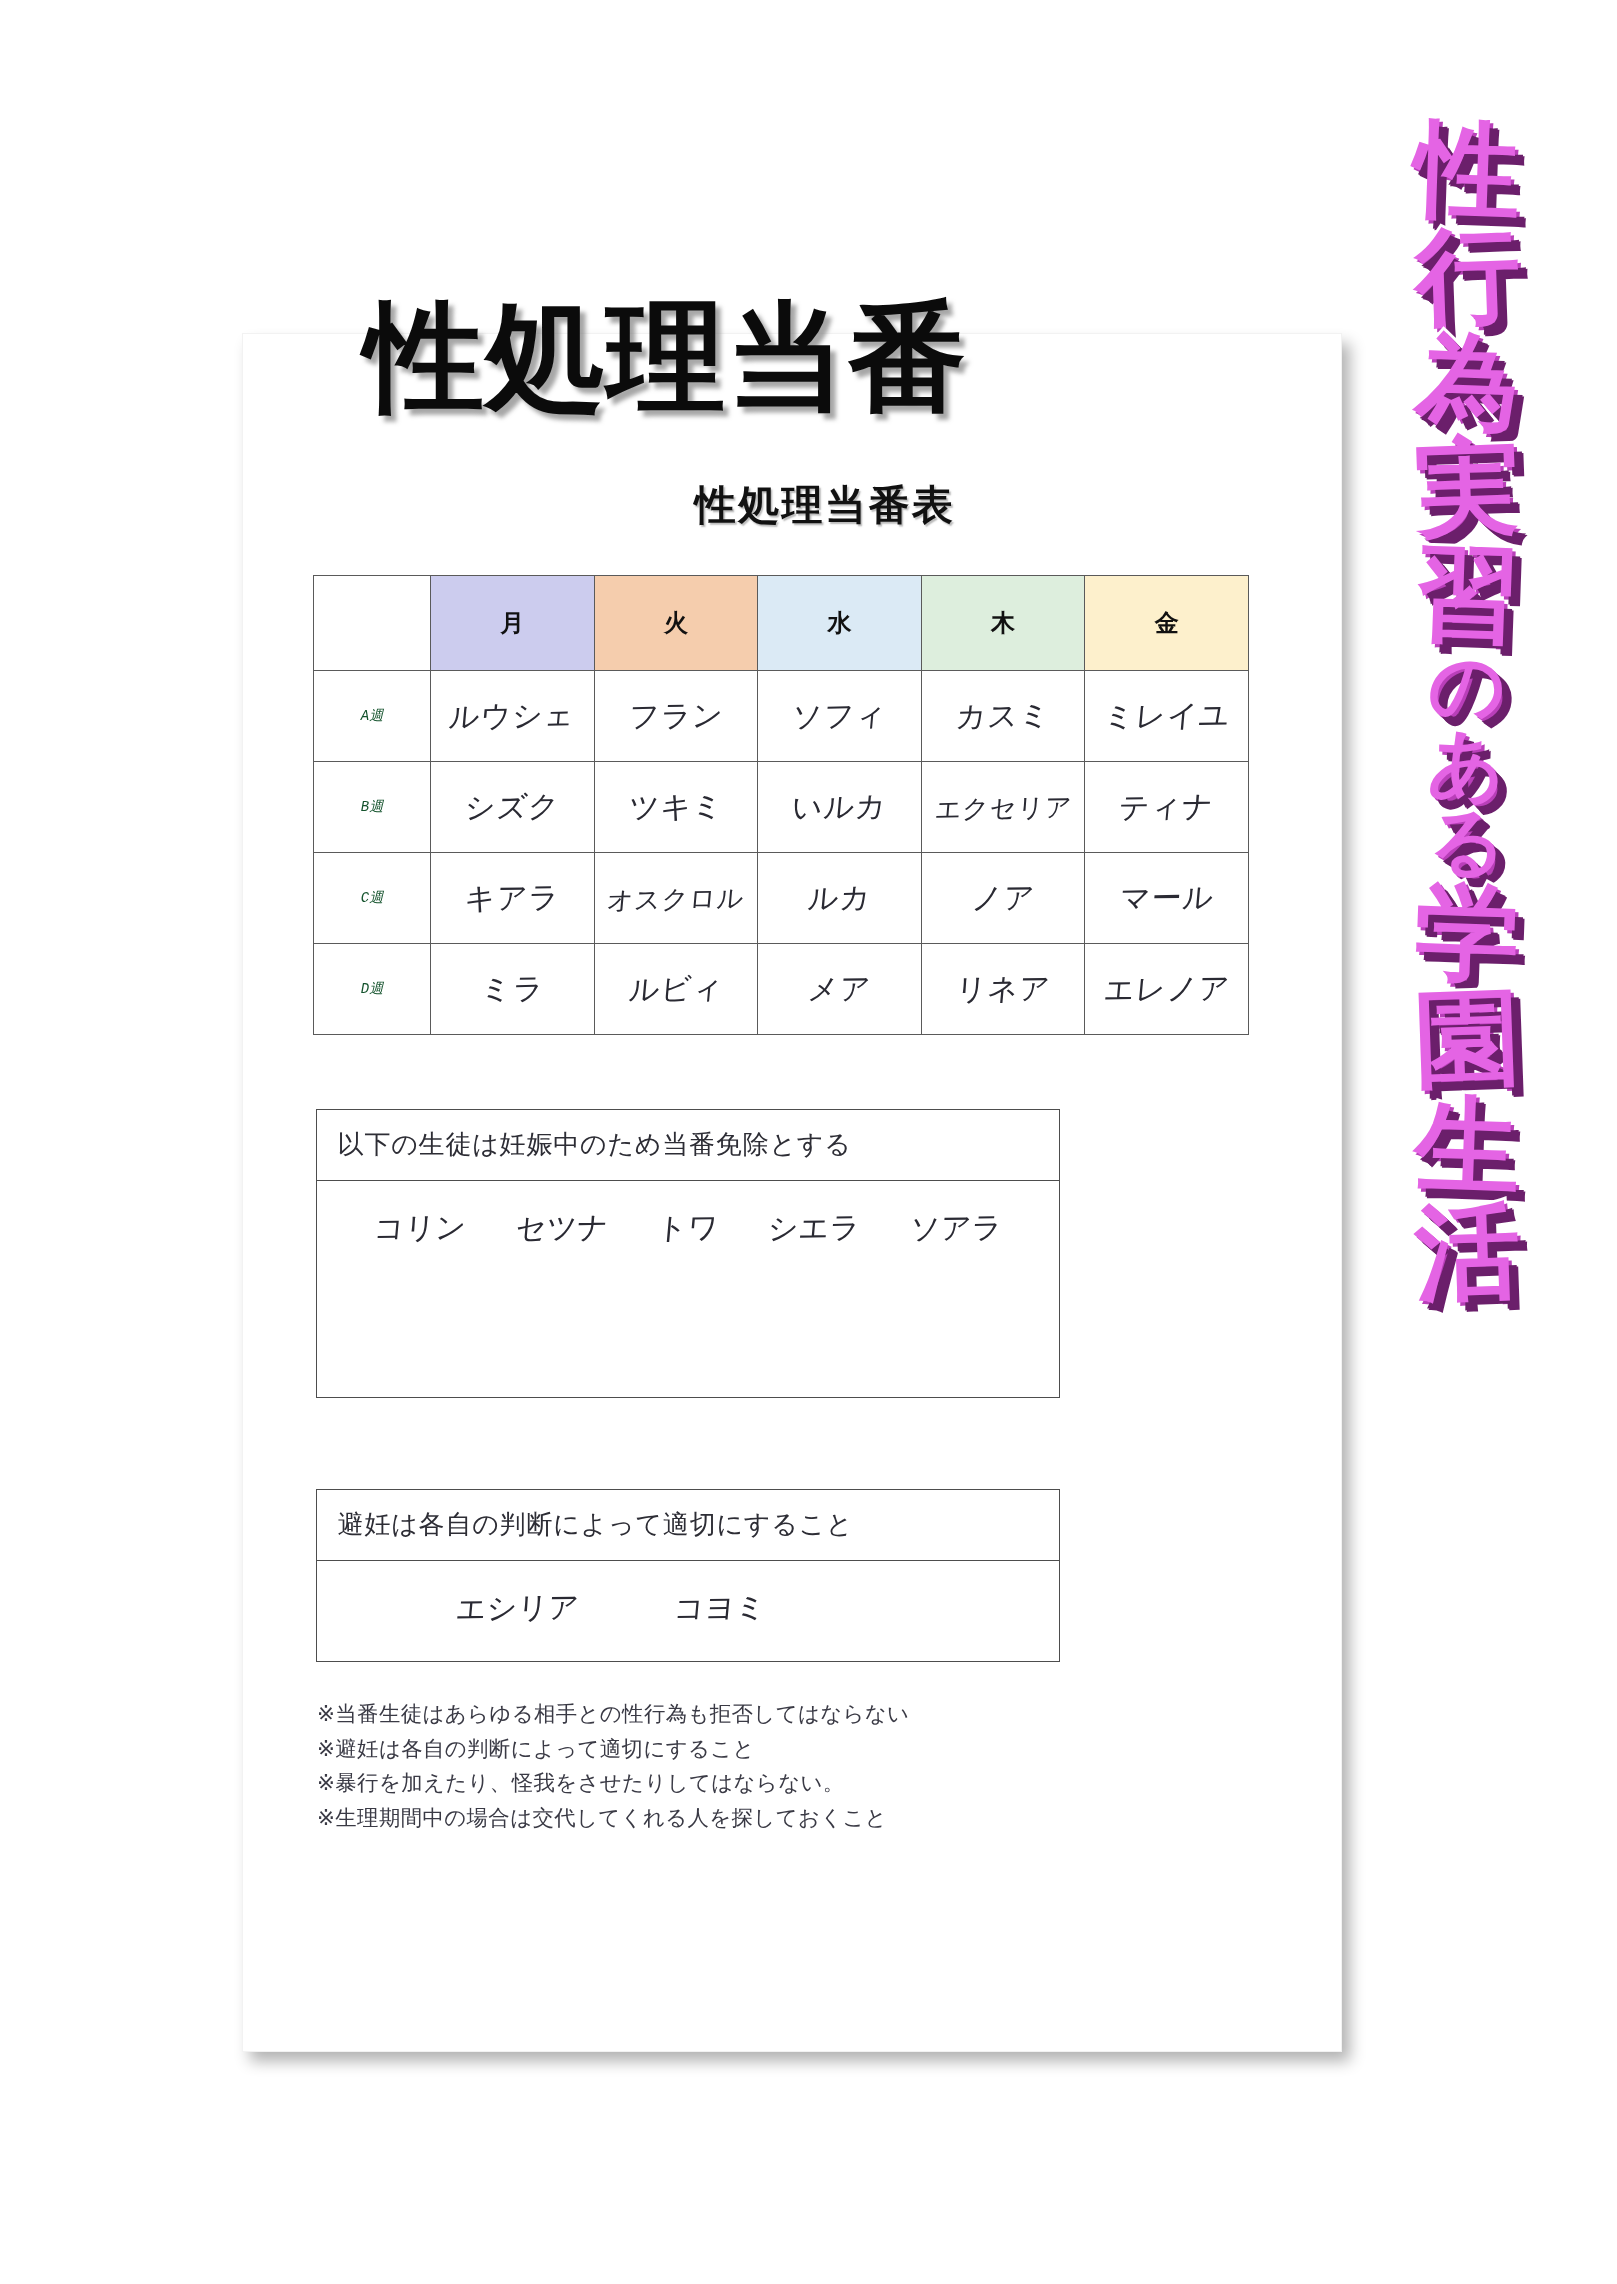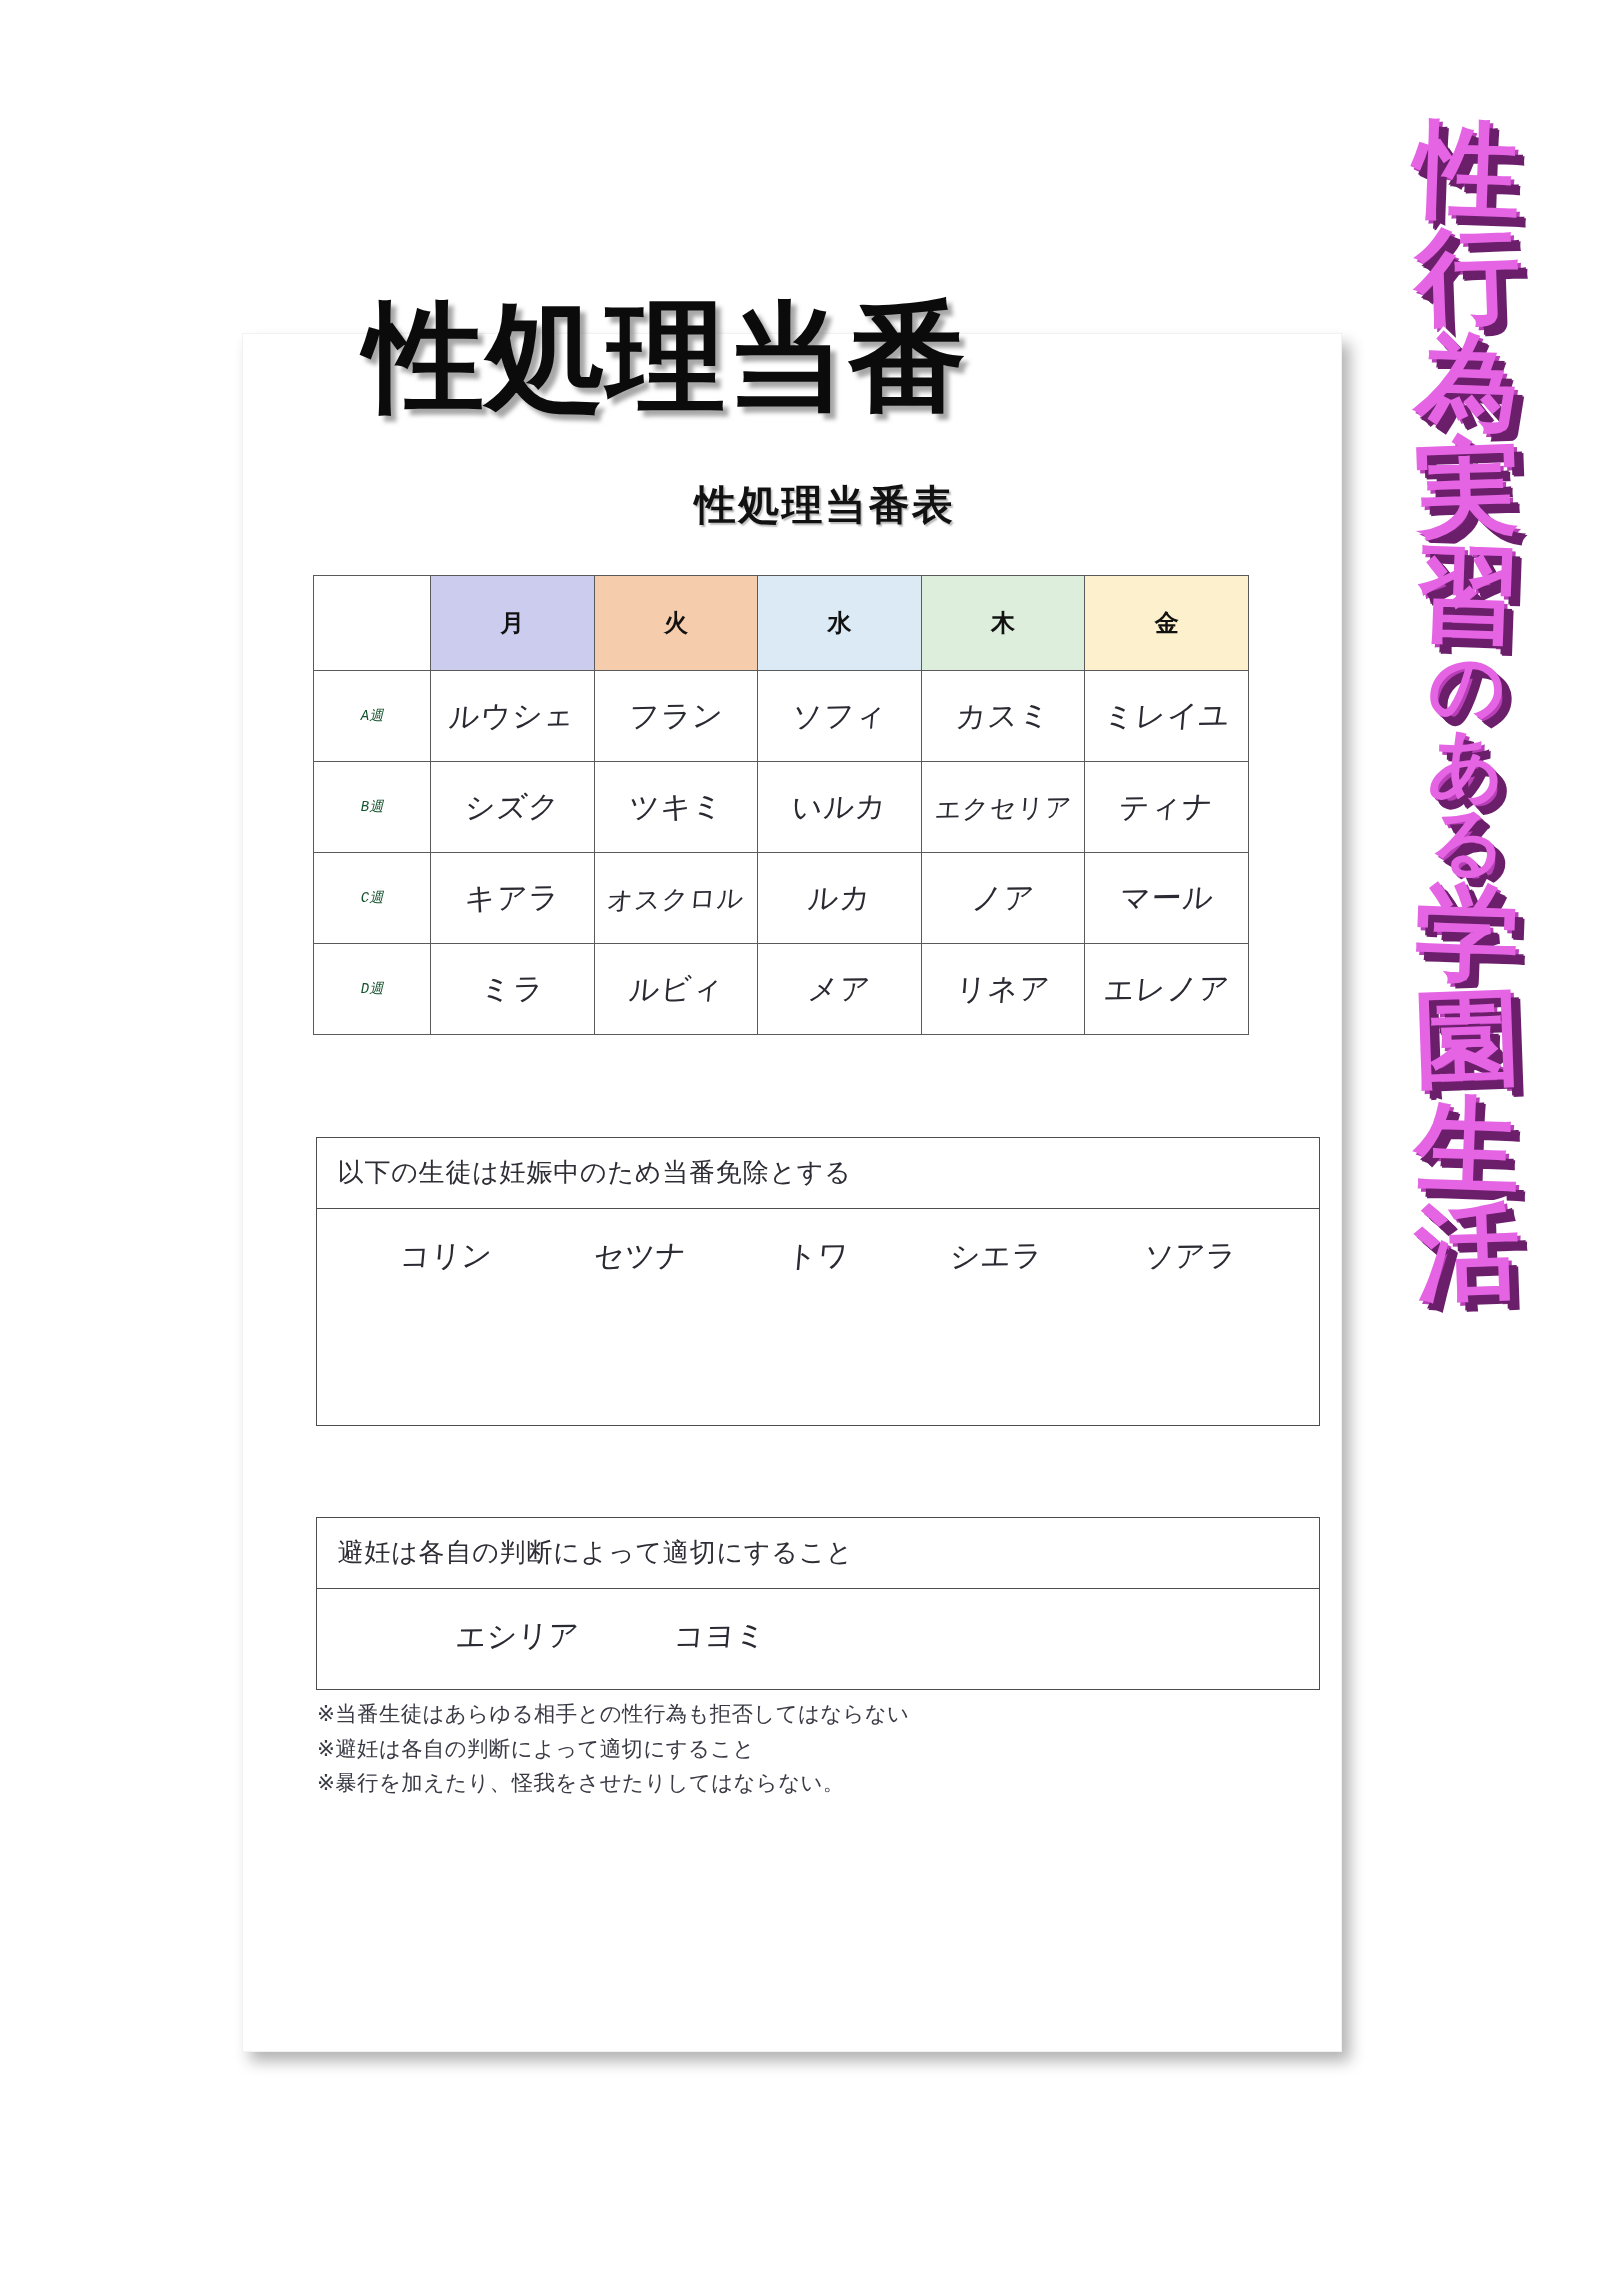--- a/index.html
+++ b/index.html
@@ -132,24 +132,23 @@
   .name-cell span {
     display: inline-block;
     transform: skewX(-6deg) rotate(-1deg);
   }
   .name-cell.tight span { font-size: 26px; }
 
   
   .note-box {
     position: absolute;
     left: 316px;
-    width: 1004px;
+    width: 744px;
     border: 1.6px solid #4d4d4d;
     box-sizing: border-box;
-    margin-top: 28px;
   }
   .note-box .note-title {
     border-bottom: 1.6px solid #4d4d4d;
     padding: 17.4px 20.6px;
     font-family: "DejaVu Sans", sans-serif;
     font-size: 26px;
     color: #2d2d35;
     letter-spacing: 0.8px;
   }
   .note-box .note-names {
@@ -284,14 +283,15 @@
   <div class="note-names">
     <span>エシリア</span>
     <span>コヨミ</span>
   </div>
 </div>
 
 <div class="footnotes">
   <div>※当番生徒はあらゆる相手との性行為も拒否してはならない</div>
   <div>※避妊は各自の判断によって適切にすること</div>
   <div>※暴行を加えたり、怪我をさせたりしてはならない。</div>
+  <div>※生理期間中の場合は交代してくれる人を探しておくこと</div>
 </div>
 
 
 </body></html>

